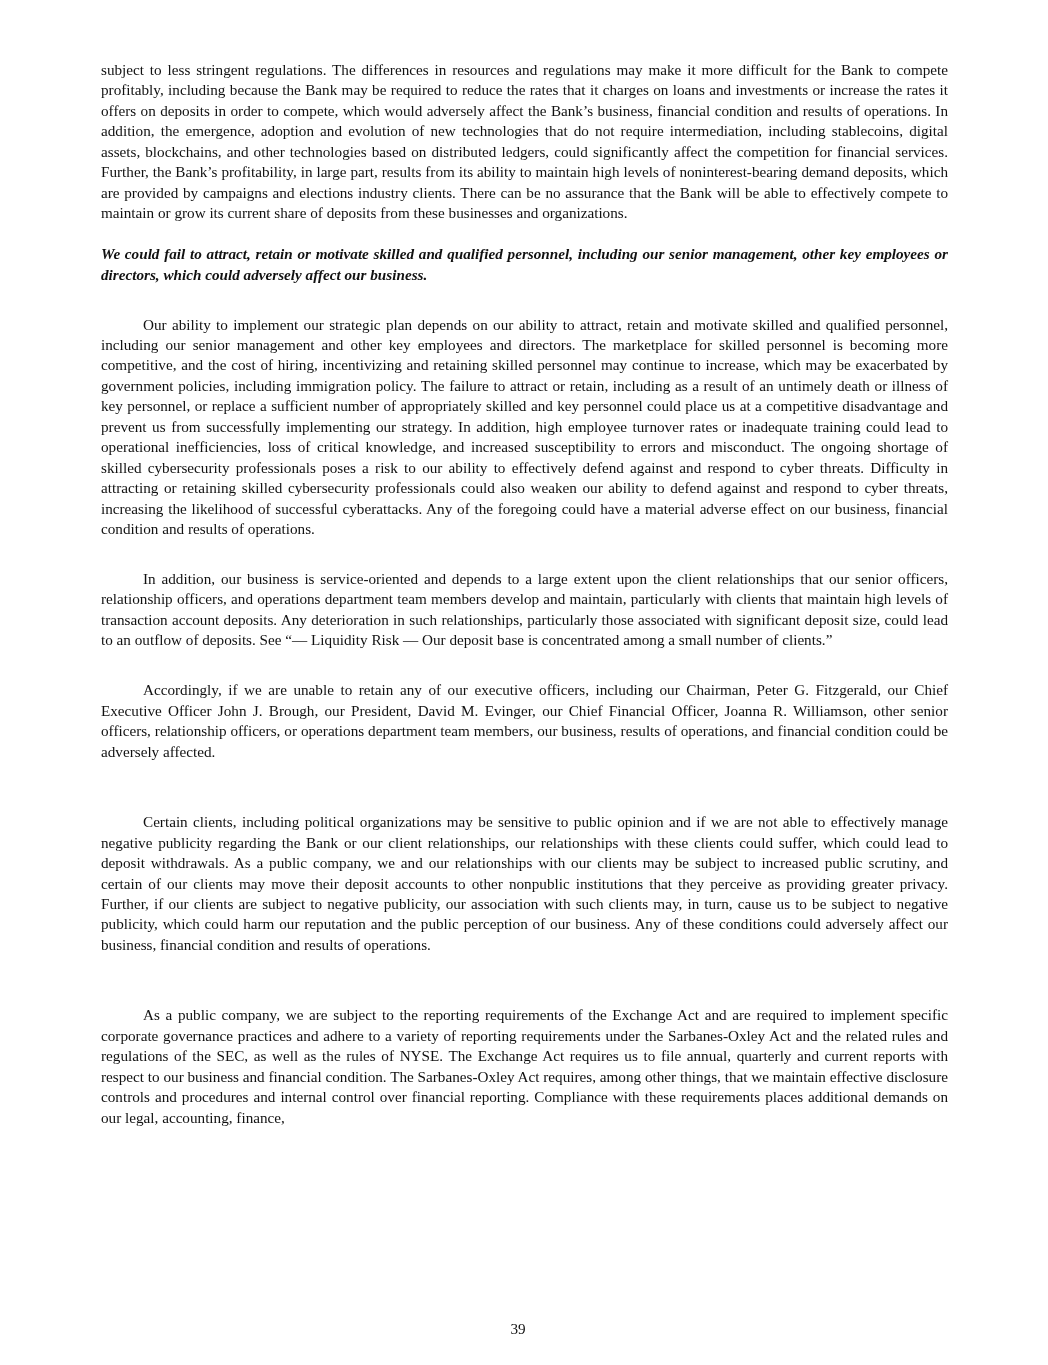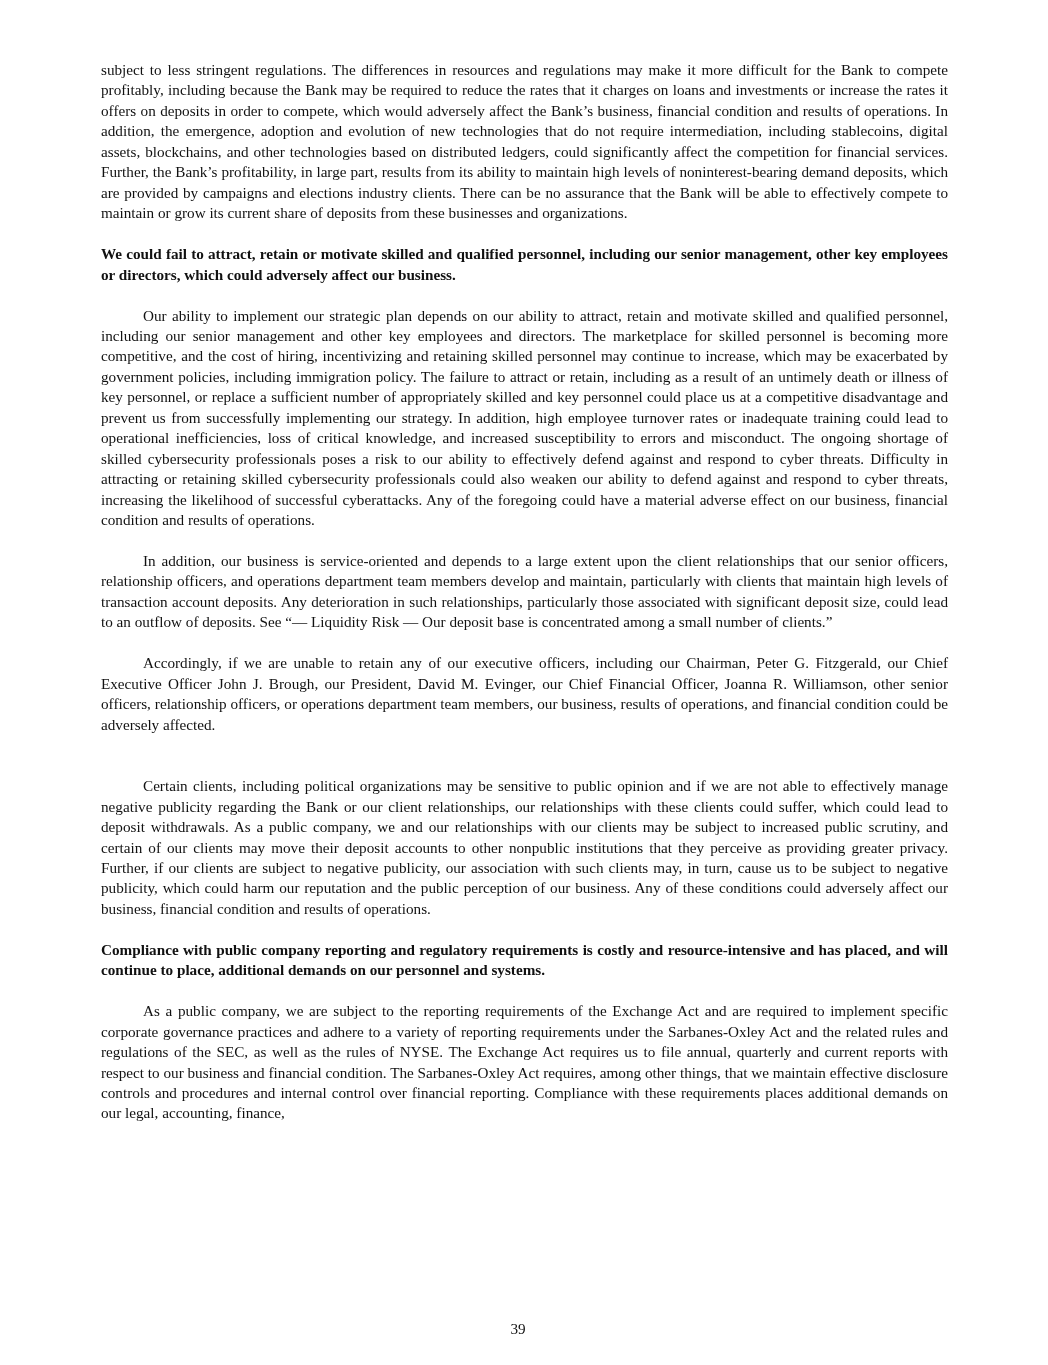--- a/index.html
+++ b/index.html
@@ -22,29 +22,31 @@
     width: 847px;
   }
   p {
     margin: 0;
     font-size: 15.2px;
     line-height: 20.45px;
     text-align: justify;
   }
   p.indent {
     text-indent: 42px;
+    margin-top: 9px;
   }
   .gap {
     height: 20.5px;
   }
   h3.risk-heading {
     margin: 0;
     font-size: 15.2px;
     line-height: 20.45px;
     font-weight: bold;
+    font-style: italic;
     text-align: justify;
   }
   .page-number {
     position: absolute;
     left: 0;
     width: 1036px;
     top: 1319px;
     text-align: center;
     font-size: 15.2px;
     line-height: 20px;
@@ -75,21 +77,20 @@
 
   <div class="gap"></div>
 
 
   <div class="gap"></div>
 
   <p class="indent">Certain clients, including political organizations may be sensitive to public opinion and if we are not able to effectively manage negative publicity regarding the Bank or our client relationships, our relationships with these clients could suffer, which could lead to deposit withdrawals. As a public company, we and our relationships with our clients may be subject to increased public scrutiny, and certain of our clients may move their deposit accounts to other nonpublic institutions that they perceive as providing greater privacy. Further, if our clients are subject to negative publicity, our association with such clients may, in turn, cause us to be subject to negative publicity, which could harm our reputation and the public perception of our business. Any of these conditions could adversely affect our business, financial condition and results of operations.</p>
 
   <div class="gap"></div>
 
-  <h3 class="risk-heading">Compliance with public company reporting and regulatory requirements is costly and resource-intensive and has placed, and will continue to place, additional demands on our personnel and systems.</h3>
 
   <div class="gap"></div>
 
   <p class="indent">As a public company, we are subject to the reporting requirements of the Exchange Act and are required to implement specific corporate governance practices and adhere to a variety of reporting requirements under the Sarbanes-Oxley Act and the related rules and regulations of the SEC, as well as the rules of NYSE. The Exchange Act requires us to file annual, quarterly and current reports with respect to our business and financial condition. The Sarbanes-Oxley Act requires, among other things, that we maintain effective disclosure controls and procedures and internal control over financial reporting. Compliance with these requirements places additional demands on our legal, accounting, finance,</p>
 
 </div>
 
 <div class="page-number">39</div>
 
 </body></html>

